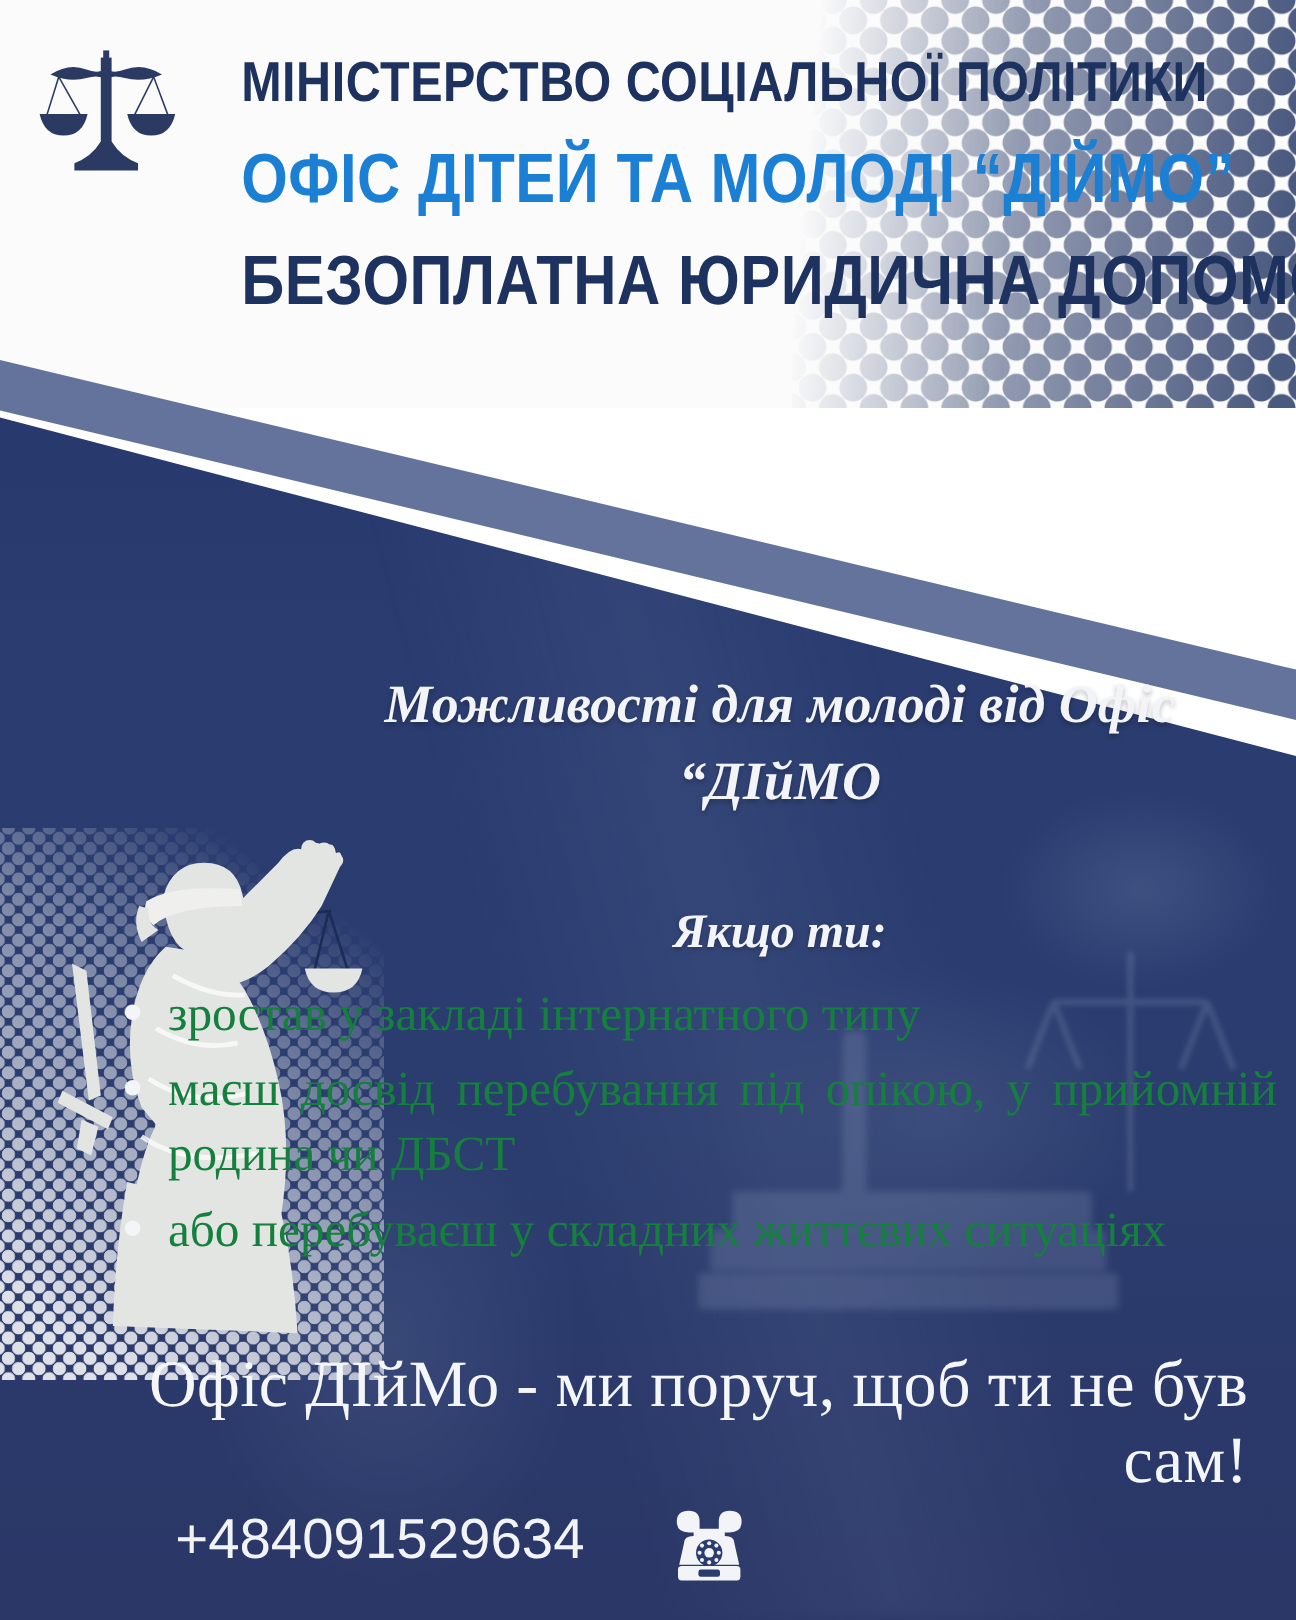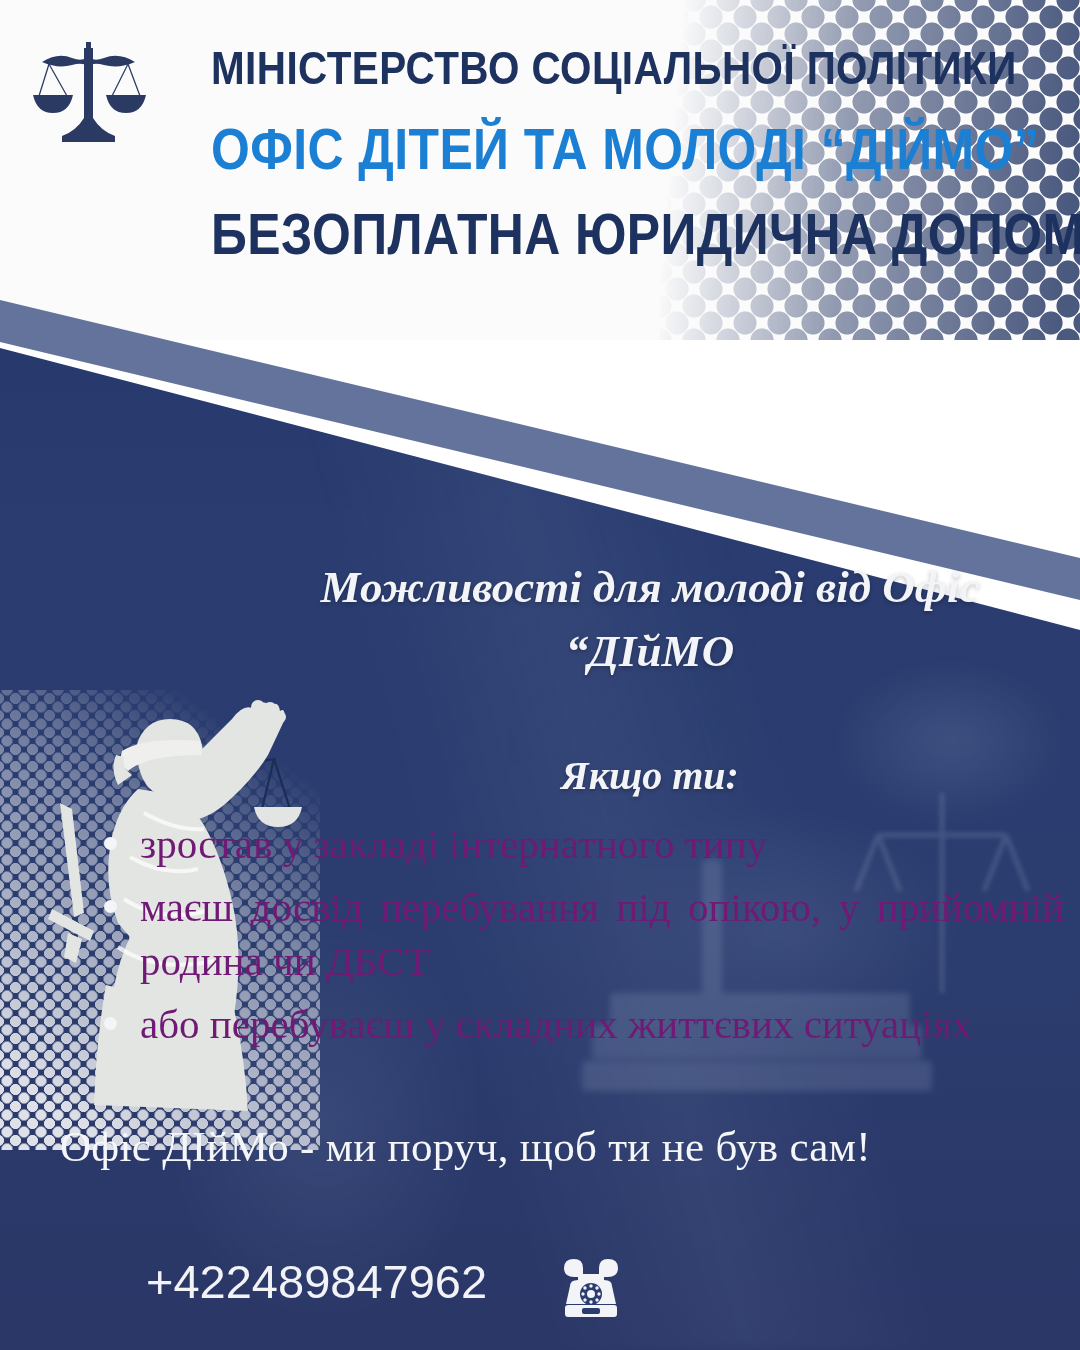--- a/index.html
+++ b/index.html
@@ -33,21 +33,21 @@
     opacity:.8;
   }
 
   
   .logo{
     position:absolute; left:24px; top:32px; width:130px; height:125px;
   }
 
   
   .head-stack{
-    position:absolute; left:148px; top:44px; width:900px;
+    position:absolute; left:138px; top:44px; width:900px;
     text-align:center;
   }
   .hline{
     font-family:"Liberation Sans", sans-serif;
     font-weight:700;
     letter-spacing:.5px;
     line-height:1.02;
     white-space:nowrap;
     transform:scaleX(.86);
     transform-origin:center center;
@@ -132,42 +132,42 @@
   }
 
   .bullets{
     position:absolute; left:64px; top:818px; width:1000px;
     margin:0; padding:0 0 0 38px;
     list-style:none;
   }
   .bullets li{
     position:relative;
     font-family:"Liberation Serif","DejaVu Serif",serif;
-    color:#701a75;
+    color:#15803d;
     font-size:41px;
     line-height:1.30;
     text-align:justify;
     text-justify:inter-word;
     margin-bottom:10px;
     padding-left:38px;
   }
   .bullets li::before{
     content:"";
     position:absolute; left:2px; top:19px;
     width:13px; height:13px; border-radius:50%;
     background:#f4f5f8;
   }
   .bullets li:last-child{margin-bottom:0;}
 
   .tagline{
     position:absolute; left:60px; top:1122px; width:980px;
-    text-align:left;
+    text-align:right;
     font-family:"Liberation Serif","DejaVu Serif",serif;
     color:#f5f6f9;
-    font-size:43px;
+    font-size:55px;
     letter-spacing:.3px;
   }
   .phone-number{
     position:absolute; left:146px; top:1254px;
     color:#f2f3f7;
     font-family:"Liberation Sans", sans-serif;
     font-size:47px; font-weight:400;
     letter-spacing:0px;
   }
   .phone-icon{
@@ -304,21 +304,21 @@
   <div class="ifyou serif">Якщо ти:</div>
 
   <ul class="bullets">
     <li>зростав у  закладі інтернатного типу</li>
     <li>маєш досвід перебування під опікою, у прийомній родина чи ДБСТ</li>
     <li>або перебуваєш у складних життєвих ситуаціях</li>
   </ul>
 
   <div class="tagline">Офіс ДІйМо - ми поруч, щоб ти не був сам!</div>
 
-  <div class="phone-number">+422489847962</div>
+  <div class="phone-number">+484091529634</div>
 
   <div class="phone-icon">
     <svg viewBox="0 0 70 70" width="70" height="70" aria-hidden="true">
       <g fill="#f3f4f7">
 
         <path d="M8 14 Q8 5 18 5 Q27 5 27 14 L27 20 L43 20 L43 14 Q43 5 52 5 Q62 5 62 14 Q62 23 52 23 L48 23 L48 28 L22 28 L22 23 L18 23 Q8 23 8 14 Z"></path>
 
         <path d="M14 32 Q14 26 22 26 L48 26 Q56 26 56 32 L60 50 L10 50 Z"></path>
         <rect x="9" y="51" width="52" height="12" rx="3"></rect>
       </g>

